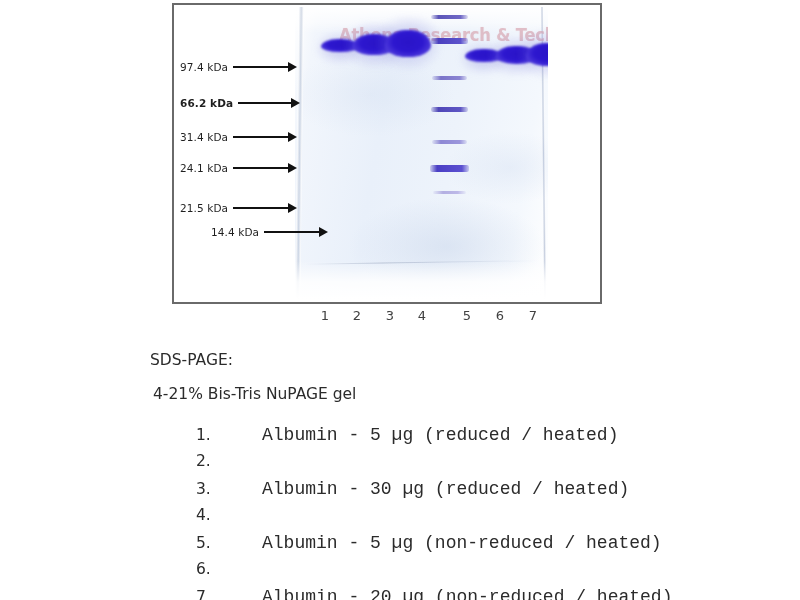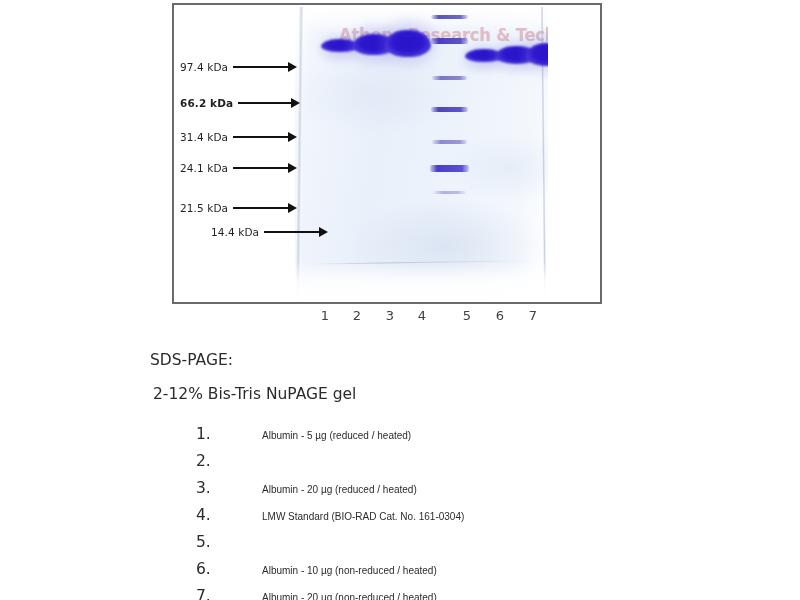--- a/index.html
+++ b/index.html
@@ -188,22 +188,22 @@
     white-space: nowrap;
   }
   .sample-index {
     width: 66px;
     flex: 0 0 66px;
     font-family: "DejaVu Sans", sans-serif;
     font-size: 15.5px;
     color: #2b2b2b;
   }
   .sample-text {
-    font-family: Liberation Sans, sans-serif;
-    font-size: 10px;
+    font-family: Liberation Mono, monospace;
+    font-size: 18px;
     color: #2b2b2b;
   }
 </style>
 </head>
 <body>
 
 <div id="gel-figure">
 
   <div id="gel-scan">
     <div class="gel-top-fade"></div>
@@ -296,44 +296,43 @@
   <span class="lane-num" style="left:243px;">4</span>
   <span class="lane-num" style="left:288px;">5</span>
   <span class="lane-num" style="left:321px;">6</span>
   <span class="lane-num" style="left:354px;">7</span>
 </div>
 
 <div id="caption">
 
   <div class="cap-line" id="sds-page-title">SDS-PAGE:</div>
 
-  <div class="cap-line" id="gel-type">2-12%  Bis-Tris NuPAGE  gel</div>
+  <div class="cap-line" id="gel-type">4-21%  Bis-Tris NuPAGE  gel</div>
 
   <div id="sample-list">
     <div class="sample-row">
       <span class="sample-index">1.</span>
       <span class="sample-text">Albumin -   5  µg (reduced / heated)</span>
     </div>
     <div class="sample-row">
       <span class="sample-index">2.</span>
     </div>
     <div class="sample-row">
       <span class="sample-index">3.</span>
-      <span class="sample-text">Albumin -  20  µg (reduced / heated)</span>
+      <span class="sample-text">Albumin -  30  µg (reduced / heated)</span>
     </div>
     <div class="sample-row">
       <span class="sample-index">4.</span>
-      <span class="sample-text">LMW Standard (BIO-RAD Cat.  No.  161-0304)</span>
     </div>
     <div class="sample-row">
       <span class="sample-index">5.</span>
+      <span class="sample-text">Albumin -   5  µg (non-reduced / heated)</span>
     </div>
     <div class="sample-row">
       <span class="sample-index">6.</span>
-      <span class="sample-text">Albumin -  10  µg (non-reduced / heated)</span>
     </div>
     <div class="sample-row">
       <span class="sample-index">7.</span>
       <span class="sample-text">Albumin -  20  µg (non-reduced / heated)</span>
     </div>
   </div>
 
 </div>
 
 </body></html>

